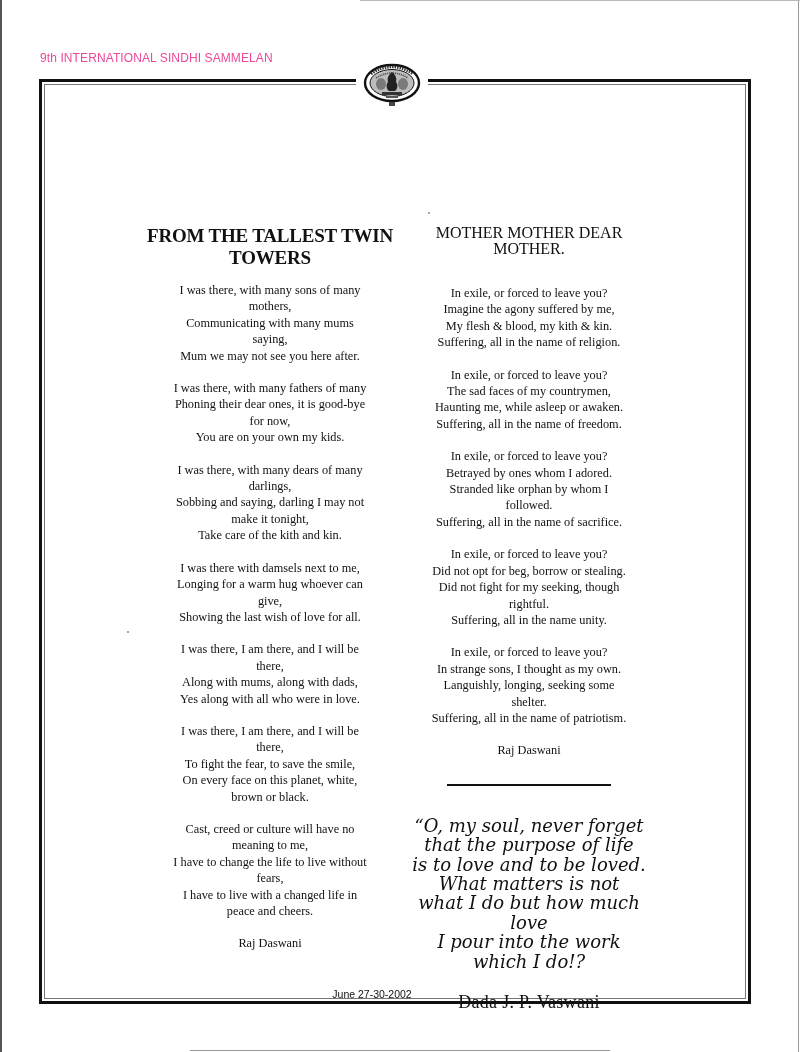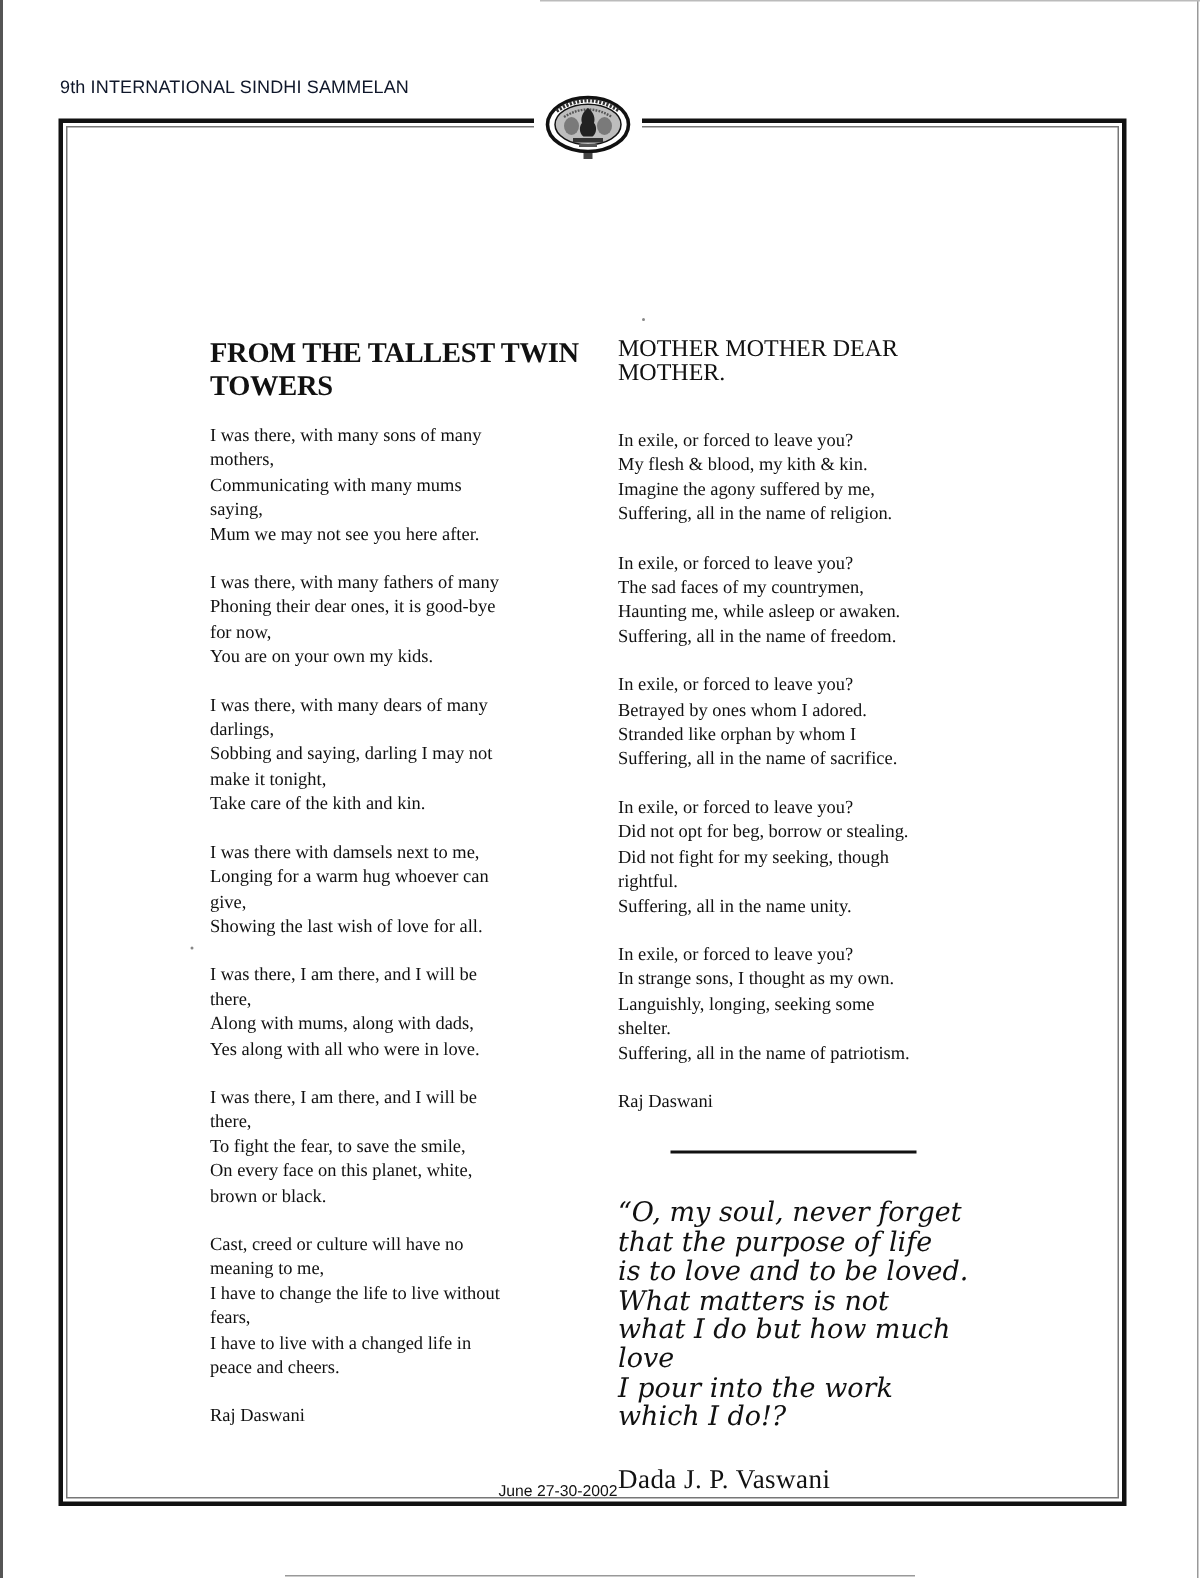--- a/index.html
+++ b/index.html
@@ -39,21 +39,21 @@
       width: 420px; height: 1px;
       background: #999;
     }
     .header-title {
       position: absolute;
       left: 40px;
       top: 51px;
       font-family: "Liberation Sans", "DejaVu Sans", sans-serif;
       font-size: 12px;
       letter-spacing: 0.1px;
-      color: #0f172a;
+      color: #ec4899;
     }
     .frame {
       position: absolute;
       left: 39px;
       top: 79px;
       width: 712px;
       height: 925px;
       border: 3px solid #111;
       box-sizing: border-box;
     }
@@ -69,20 +69,21 @@
       width: 64px;
       height: 46px;
       background: #fff;
       display: flex;
       align-items: center;
       justify-content: center;
       padding: 0 4px;
     }
     .column {
       position: absolute;
+      text-align: center;
       font-size: 12.3px;
       line-height: 16.4px;
     }
     .col-left {
       left: 140px;
       top: 225px;
       width: 260px;
     }
     .col-right {
       left: 412px;
@@ -228,34 +229,35 @@
     <span class="line">peace and cheers.</span>
   </div>
   <div class="author">Raj Daswani</div>
 </div>
 
 <div class="column col-right">
   <div class="title-right">MOTHER MOTHER DEAR MOTHER.</div>
 
   <div class="stanza">
     <span class="line">In exile, or forced to leave you?</span>
+    <span class="line">Imagine the agony suffered by me,</span>
     <span class="line">My flesh &amp; blood, my kith &amp; kin.</span>
-    <span class="line">Imagine the agony suffered by me,</span>
     <span class="line">Suffering, all in the name of religion.</span>
   </div>
   <div class="stanza">
     <span class="line">In exile, or forced to leave you?</span>
     <span class="line">The sad faces of my countrymen,</span>
     <span class="line">Haunting me, while asleep or awaken.</span>
     <span class="line">Suffering, all in the name of freedom.</span>
   </div>
   <div class="stanza">
     <span class="line">In exile, or forced to leave you?</span>
     <span class="line">Betrayed by ones whom I adored.</span>
     <span class="line">Stranded like orphan by whom I</span>
+    <span class="line">followed.</span>
     <span class="line">Suffering, all in the name of sacrifice.</span>
   </div>
   <div class="stanza">
     <span class="line">In exile, or forced to leave you?</span>
     <span class="line">Did not opt for beg, borrow or stealing.</span>
     <span class="line">Did not fight for my seeking, though</span>
     <span class="line">rightful.</span>
     <span class="line">Suffering, all in the name unity.</span>
   </div>
   <div class="stanza">

